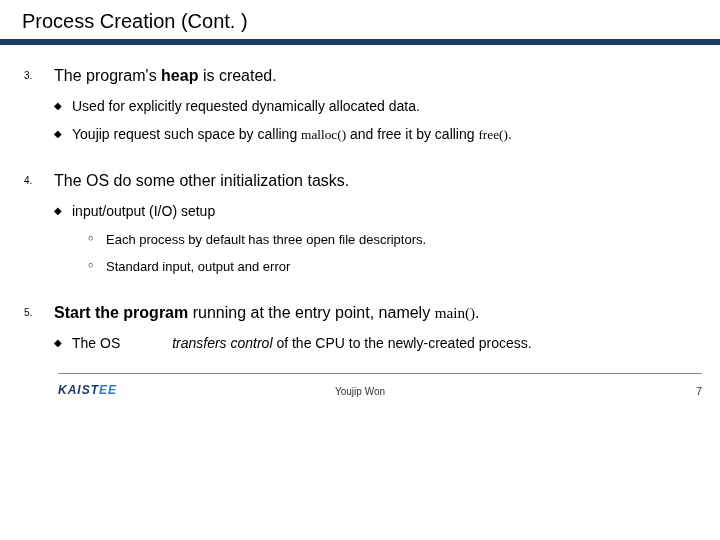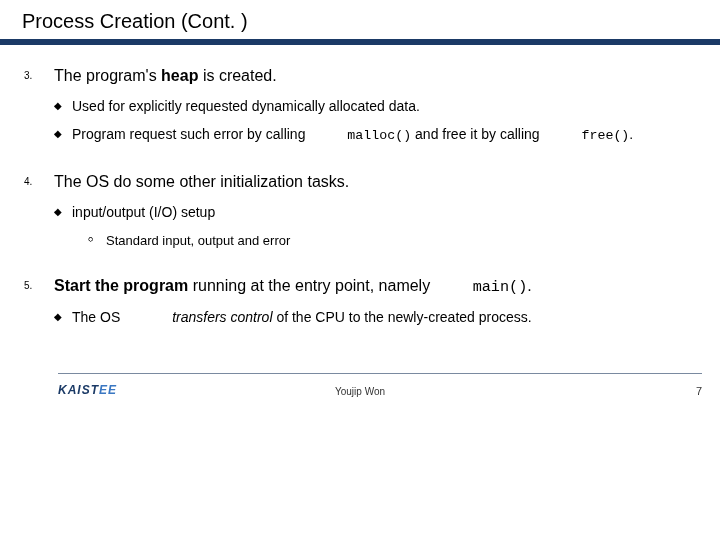--- a/index.html
+++ b/index.html
@@ -12,21 +12,21 @@
   .ol-item { position: relative; margin-bottom: 14px; }
   .ol-num { position: absolute; left: -30px; top: 4px; font-size: 10px; }
   .lvl1 { font-size: 16px; margin-bottom: 10px; }
   .lvl1 b { font-weight: 700; }
   .sub { padding-left: 18px; }
   .sub-item { position: relative; margin: 10px 0; font-size: 14px; }
   .sub-item .bullet { position: absolute; left: -18px; top: 2px; font-size: 10px; }
   .sub2 { padding-left: 34px; }
   .sub2-item { position: relative; margin: 10px 0; font-size: 13px; }
   .sub2-item .bullet { position: absolute; left: -18px; top: 1px; font-size: 9px; }
-  code.mono { font-family: Liberation Mono, monospace; font-size: 0.95em; margin-left: 38px; }
+  code.mono { font-family: Liberation Serif, serif; font-size: 0.95em; }
   .italic { font-style: italic; margin-left: 48px; }
   .footer { position: absolute; bottom: 6px; left: 0; width: 720px; height: 28px; }
   .footer-line { position: absolute; top: 0; left: 58px; right: 18px; height: 1px; background: #7a8aa0; }
   .logo { position: absolute; left: 58px; bottom: 4px; font-weight: 800; font-style: italic; letter-spacing: 1px; color: #1b3a66; font-size: 12px; }
   .logo .ee { color: #3a77c2; }
   .author { position: absolute; left: 0; right: 0; bottom: 4px; text-align: center; font-size: 10px; color: #333; }
   .pagenum { position: absolute; right: 18px; bottom: 4px; font-size: 11px; color: #333; }
 </style>
 </head>
 <body>
@@ -45,37 +45,38 @@
       <div class="lvl1">
         <span>The program's </span><b>heap</b><span> is created.</span>
       </div>
       <div class="sub">
         <div class="sub-item">
           <span class="bullet">◆</span>
           <span>Used for explicitly requested dynamically allocated data.</span>
         </div>
         <div class="sub-item">
           <span class="bullet">◆</span>
-          <span>Program request such error by calling </span><code class="mono">malloc()</code><span> and free it by calling </span><code class="mono">free()</code><span>.</span>
+          <span>Youjip request such space by calling </span><code class="mono">malloc()</code><span> and free it by calling </span><code class="mono">free()</code><span>.</span>
         </div>
       </div>
     </div>
 
     <div class="ol-item" style="margin-top:26px">
       <span class="ol-num">4.</span>
       <div class="lvl1">
         <span>The OS do some other initialization tasks.</span>
       </div>
       <div class="sub">
         <div class="sub-item">
           <span class="bullet">◆</span>
           <span>input/output (I/O) setup</span>
           <div class="sub2">
             <div class="sub2-item">
               <span class="bullet">○</span>
+              <span>Each process by default has three open file descriptors.</span>
             </div>
             <div class="sub2-item">
               <span class="bullet">○</span>
               <span>Standard input, output and error</span>
             </div>
           </div>
         </div>
       </div>
     </div>
 

